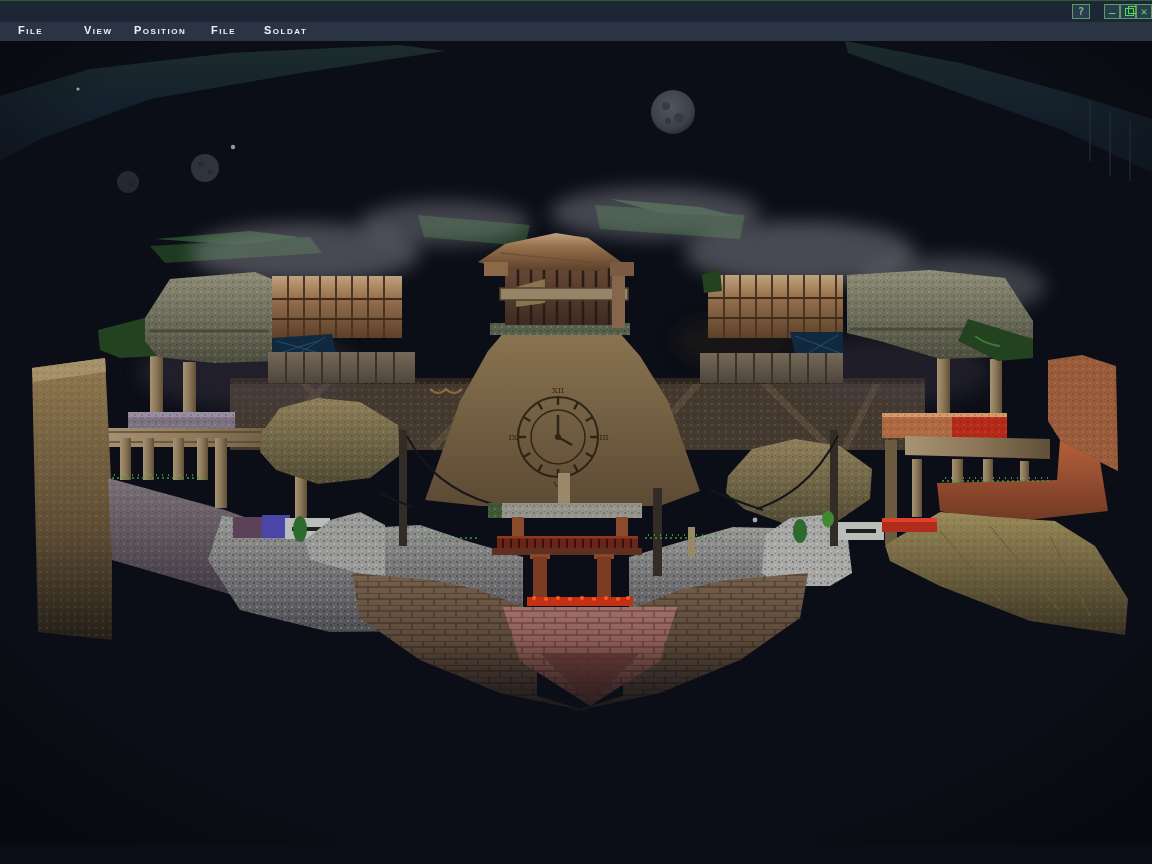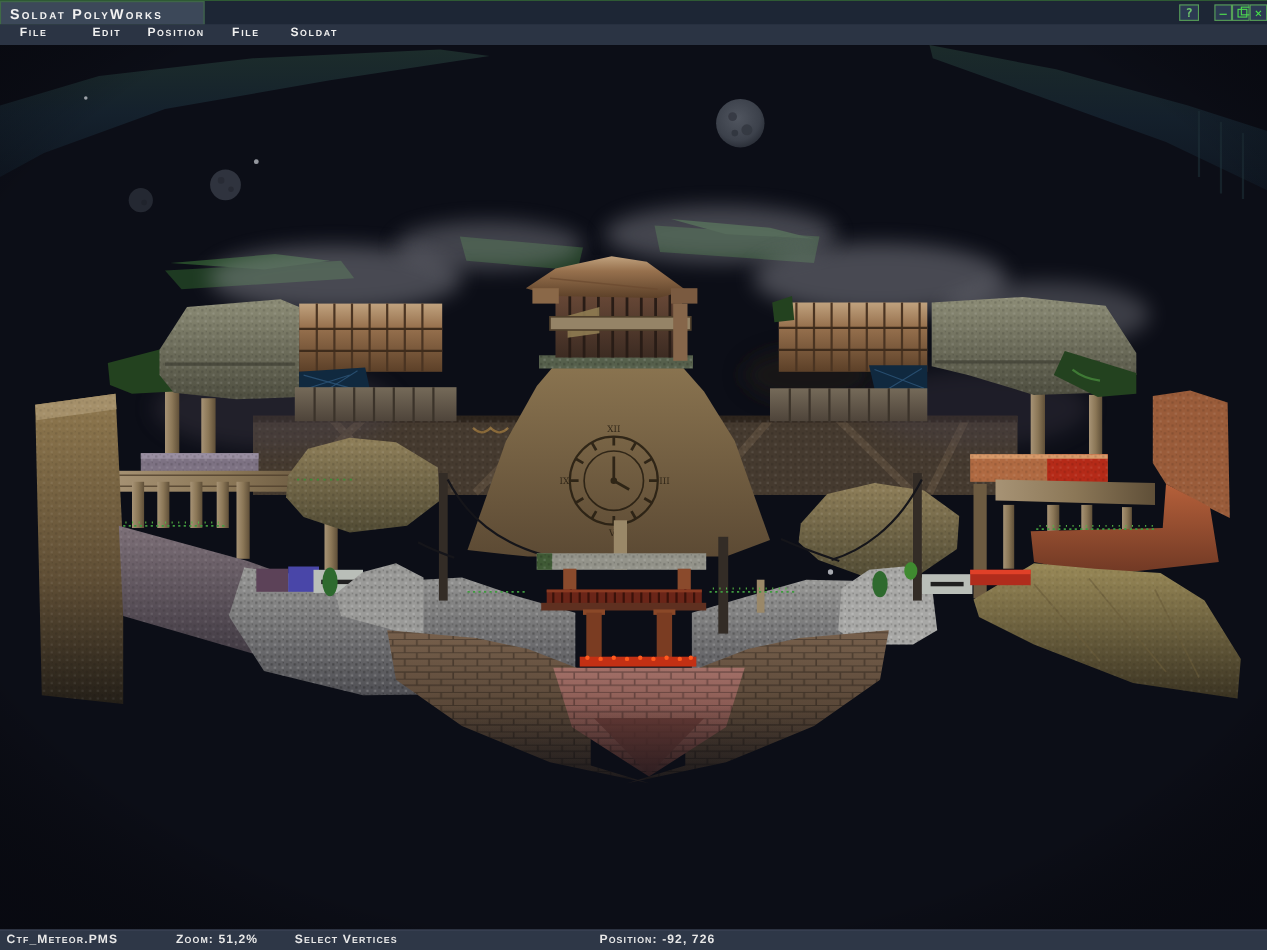--- a/index.html
+++ b/index.html
@@ -63,34 +63,31 @@
     font-variant:small-caps;letter-spacing:1px;white-space:nowrap;
   }
 </style>
 </head>
 <body>
 
 <div class="window">
 
   <div class="titlebar">
     <div class="titlebar-rest"></div>
-    <div class="title-box">
-      <span class="title-text">Soldat PolyWorks</span>
-    </div>
     <button class="ctl ctl-help"><span>?</span></button>
     <button class="ctl ctl-min"><span>_</span></button>
     <button class="ctl ctl-restore">
         <span class="restore-icon"></span>
       </button>
     <button class="ctl ctl-close"><span>✕</span></button>
   </div>
 
   <nav class="menubar">
     <span class="menu-item" style="left:18px">File</span>
-    <span class="menu-item" style="left:84px">Edit</span>
+    <span class="menu-item" style="left:84px">View</span>
     <span class="menu-item" style="left:134px">Position</span>
     <span class="menu-item" style="left:211px">File</span>
     <span class="menu-item" style="left:264px">Soldat</span>
   </nav>
 
   <div class="canvas">
     <svg width="1152" height="804" viewBox="0 0 1152 804">
       <defs>
         <filter id="fog" x="-60%" y="-60%" width="220%" height="220%">
             <feGaussianBlur stdDeviation="9"></feGaussianBlur>
@@ -431,20 +428,14 @@
         <path d="M270,395 H320" stroke-dasharray="2,4" stroke="#3f8a38"></path>
         <ellipse cx="300" cy="488" rx="7" ry="13" fill="#2e6a2e" stroke="none"></ellipse>
         <ellipse cx="800" cy="490" rx="7" ry="12" fill="#2e6a2e" stroke="none"></ellipse>
         <ellipse cx="828" cy="478" rx="6" ry="8" fill="#3f8a30" stroke="none"></ellipse>
       </g>
 
       <rect x="0" y="0" width="1152" height="804" fill="url(#vig)"></rect>
     </svg>
   </div>
 
-  <div class="statusbar">
-    <span class="status-item" style="left:6px">Ctf_Meteor.PMS</span>
-    <span class="status-item" style="left:160px">Zoom: 51,2%</span>
-    <span class="status-item" style="left:268px">Select Vertices</span>
-    <span class="status-item" style="left:545px">Position: -92, 726</span>
-  </div>
 
 </div>
 
 </body></html>

